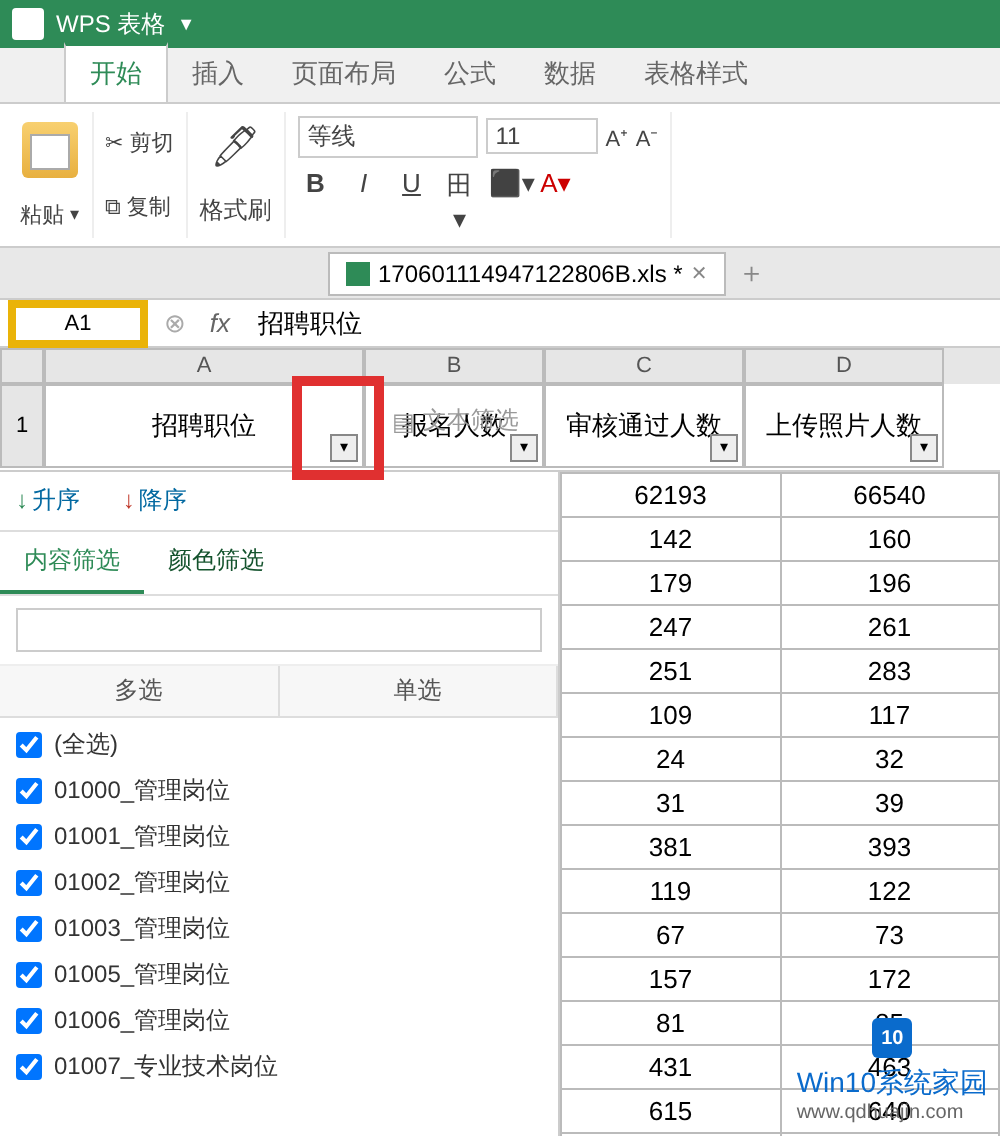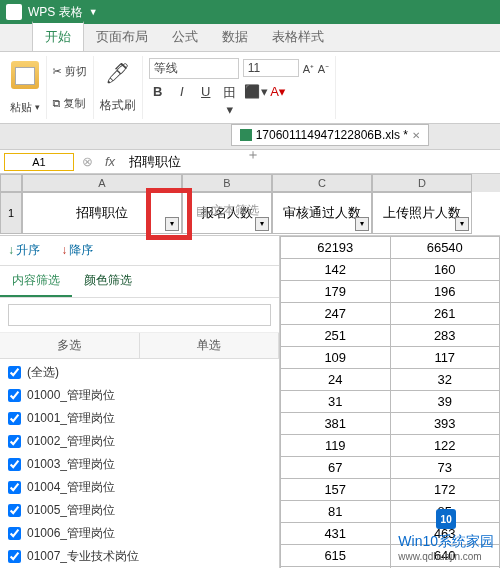--- a/index.html
+++ b/index.html
@@ -22,29 +22,29 @@
   .rb-btn { display: flex; align-items: center; gap: 3px; font-size: 11px; cursor: pointer; }
   .paste-big { width: 28px; height: 28px; background: linear-gradient(#f8d070, #e8b040); border-radius: 3px; position: relative; }
   .paste-big::after { content: ""; position: absolute; left: 4px; top: 6px; width: 18px; height: 16px; background: #fff; border: 1px solid #aaa; }
   .font-row { display: flex; align-items: center; gap: 4px; }
   .font-select { border: 1px solid #ccc; padding: 1px 20px 1px 4px; font-size: 12px; background: #fff; min-width: 90px; }
   .size-select { border: 1px solid #ccc; padding: 1px 4px; font-size: 12px; width: 56px; }
   .style-btns { display: flex; gap: 6px; font-size: 13px; }
   .style-btns span { cursor: pointer; width: 18px; text-align: center; }
   
   
-  .doc-tabs { background: #e8e8e8; height: 26px; display: flex; align-items: center; padding: 0 4px; font-size: 12px; border-bottom: 1px solid #ccc; flex-direction: column; }
+  .doc-tabs { background: #e8e8e8; height: 26px; display: flex; align-items: center; padding: 0 4px; font-size: 12px; border-bottom: 1px solid #ccc; }
   .doc-tab { background: #fff; border: 1px solid #bbb; padding: 3px 8px; display: flex; align-items: center; gap: 4px; margin-left: 160px; }
   .doc-tab .x { color: #888; cursor: pointer; font-size: 10px; }
   .doc-tab .ico { width: 12px; height: 12px; background: #2e8b57; }
   .doc-plus { margin-left: 6px; color: #888; cursor: pointer; font-size: 14px; }
   
   
   .formula-bar { background: #fff; height: 24px; display: flex; align-items: center; border-bottom: 1px solid #ccc; font-size: 13px; }
-  .name-box { width: 70px; border: 1px solid #eab308; padding: 2px 4px; margin: 0 4px; font-size: 11px; text-align: center; }
+  .name-box { width: 70px; border: 4px solid #eab308; padding: 2px 4px; margin: 0 4px; font-size: 11px; text-align: center; }
   .fx { padding: 0 8px; font-style: italic; color: #666; }
   .formula-input { flex: 1; padding: 2px 6px; }
   
   
   .grid-wrap { display: flex; height: 50px; background: #fff; border-bottom: 1px solid #ccc; position: relative; }
   .col-headers { display: flex; background: #e6e6e6; height: 18px; font-size: 11px; color: #555; position: absolute; top: 0; left: 0; right: 0; }
   .col-headers .corner { width: 22px; border: 1px solid #bbb; }
   .col-headers .col { border: 1px solid #bbb; text-align: center; line-height: 16px; }
   .colA { width: 160px; }
   .colB { width: 90px; }
@@ -95,20 +95,21 @@
 <body>
 
 <div class="title-bar">
   <span class="logo"></span>
   <span>WPS 表格</span>
   <span class="drop">▼</span>
 </div>
 
 <div class="ribbon-tabs">
   <div class="tab active">开始</div>
+  <div class="tab">插入</div>
   <div class="tab">页面布局</div>
   <div class="tab">公式</div>
   <div class="tab">数据</div>
   <div class="tab">表格样式</div>
 </div>
 
 <div class="ribbon">
   <div class="ribbon-group big">
     <div class="paste-big"></div>
     <div class="rb-btn">
@@ -229,24 +230,20 @@
       <label>
           <input type="checkbox" checked="" style="">
           <span>01002_管理岗位</span>
         </label>
       <label>
           <input type="checkbox" checked="" style="">
           <span>01003_管理岗位</span>
         </label>
       <label>
           <input type="checkbox" checked="" style="">
-          <span>01004_管理岗位</span>
-        </label>
-      <label>
-          <input type="checkbox" checked="" style="">
           <span>01005_管理岗位</span>
         </label>
       <label>
           <input type="checkbox" checked="" style="">
           <span>01006_管理岗位</span>
         </label>
       <label>
           <input type="checkbox" checked="" style="">
           <span>01007_专业技术岗位</span>
         </label>

